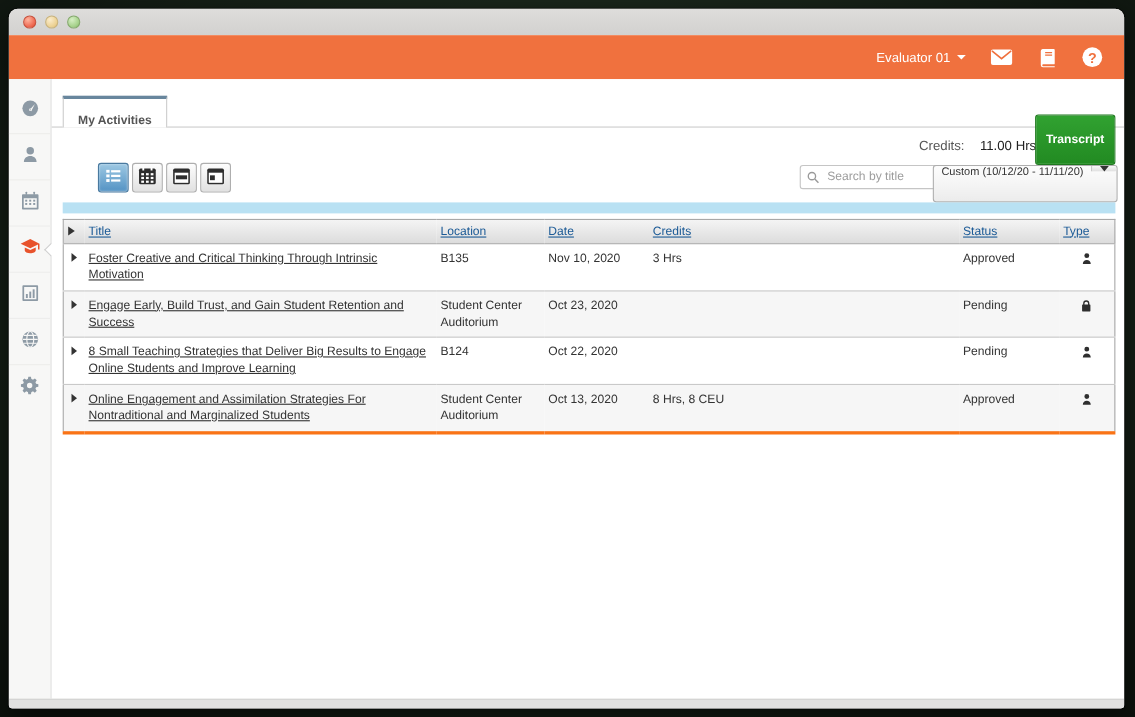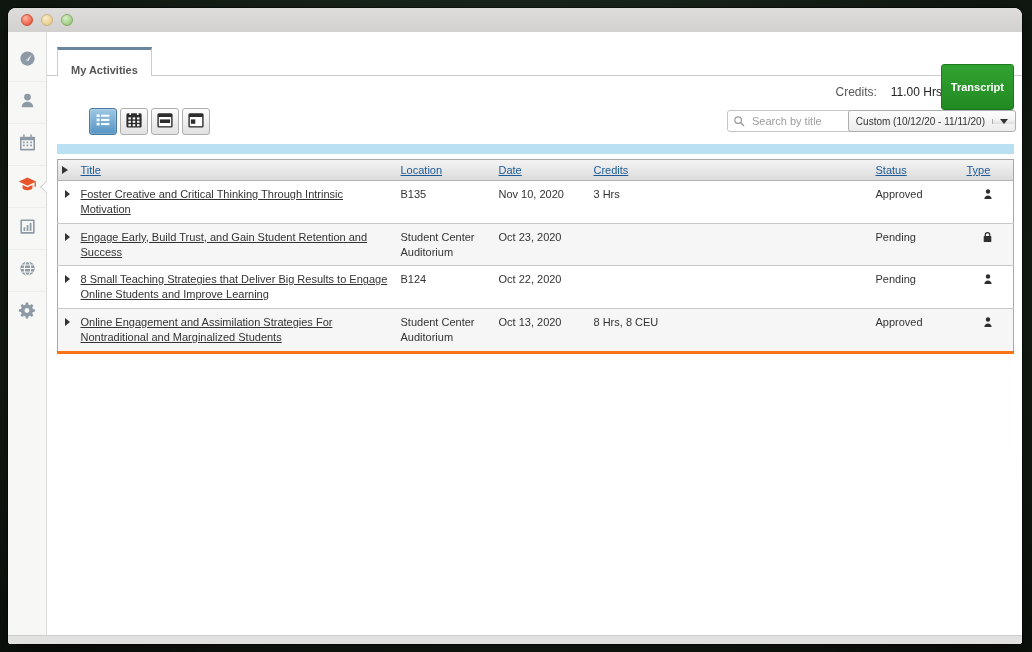--- a/index.html
+++ b/index.html
@@ -64,23 +64,23 @@
   .view-btn{width:28px;height:27px;box-sizing:border-box;border:1px solid #aeaeae;border-radius:3px;
     background:linear-gradient(#fdfdfd,#e1e1e1);display:flex;align-items:center;justify-content:center;cursor:pointer;}
   .view-btn.active{background:linear-gradient(#9dc8e3,#5493c4);border-color:#49799f;
     box-shadow:inset 0 0 2px rgba(255,255,255,.6);}
   .search-box{position:absolute;right:123px;top:2px;width:166px;height:22px;box-sizing:border-box;
     border:1px solid #c5c5c5;border-radius:3px;background:#fff;
     display:flex;align-items:center;padding:0 5px;gap:4px;}
   .search-box input{border:none;outline:none;flex:1;min-width:0;font-size:11px;color:#444;
     font-family:"Liberation Sans",sans-serif;background:transparent;}
   .search-box input::placeholder{color:#9d9d9d;}
-  .date-dd{position:absolute;right:0;top:2px;height:22px;box-sizing:border-box;
+  .date-dd{position:absolute;right:0;top:2px;height:34px;box-sizing:border-box;
     border:1px solid #aeaeae;border-radius:3px;background:linear-gradient(#fdfdfd,#ececec);
-    display:flex;align-items:center;font-size:10px;color:#333;cursor:pointer;}
+    display:flex;align-items:flex-start;font-size:10px;color:#333;cursor:pointer;}
   .date-dd .txt{padding:0 7px;display:flex;align-items:center;white-space:nowrap;}
   .date-dd .arrow-seg{width:22px;border-left:1px solid #aeaeae;
     background:linear-gradient(#f8f8f8,#dedede);border-radius:0 2px 2px 0;
     display:flex;align-items:center;justify-content:center;}
   .caret-down-dark{width:0;height:0;border-left:4px solid transparent;border-right:4px solid transparent;border-top:5px solid #333;}
   
   .blue-strip{position:absolute;top:112px;left:10px;width:957px;height:10px;background:#b9e1f3;}
   table.activity{position:absolute;top:127px;left:10px;width:957px;border-collapse:collapse;
     table-layout:fixed;font-size:11px;color:#333;border:1px solid #a8a8a8;}
   table.activity thead tr{background:linear-gradient(#f4f4f4,#dbdbdb);}
@@ -102,20 +102,39 @@
 <body>
 
 <div class="window">
 
   <div class="titlebar">
     <div class="tl close"></div>
     <div class="tl min"></div>
     <div class="tl zoom"></div>
   </div>
 
+  <div class="appbar">
+    <div class="user-menu">
+      <span>Evaluator 01</span>
+      <span class="caret-down-white"></span>
+    </div>
+    <div class="appbar-icon">
+      <svg width="21" height="16" viewBox="0 0 24 18">
+          <rect x="1" y="1" width="22" height="16" rx="2" fill="#fff"></rect>
+          <path d="M2 2.5 12 10.5 22 2.5" fill="none" stroke="#f0713e" stroke-width="1.7"></path>
+        </svg>
+    </div>
+    <div class="appbar-icon">
+      <svg width="19" height="19" viewBox="0 0 24 24">
+          <path fill="#fff" d="M6 2h13a1 1 0 0 1 1 1v15.5a1 1 0 0 1-1 1H6.8a1.1 1.1 0 0 0 0 2.2H20V23H6.5A2.7 2.7 0 0 1 4 20.3V4.5A2.5 2.5 0 0 1 6 2z"></path>
+          <path d="M9 6h8M9 9h8" stroke="#f0713e" stroke-width="1.4"></path>
+        </svg>
+    </div>
+    <div class="help-circle">?</div>
+  </div>
 
   <div class="body-row">
 
     <div class="sidebar">
         <div class="side-item">
           <span><svg width="19" height="19" viewBox="0 0 24 24">
               <circle cx="12" cy="12" r="9"></circle>
               <path fill="#f7f7f6" d="M11.2 13.9 17.3 6.9 13.2 15.2z"></path>
               <circle cx="12" cy="13.6" r="1.4" fill="#f7f7f6"></circle>
               <circle cx="12" cy="13.6" r="0.7"></circle>

